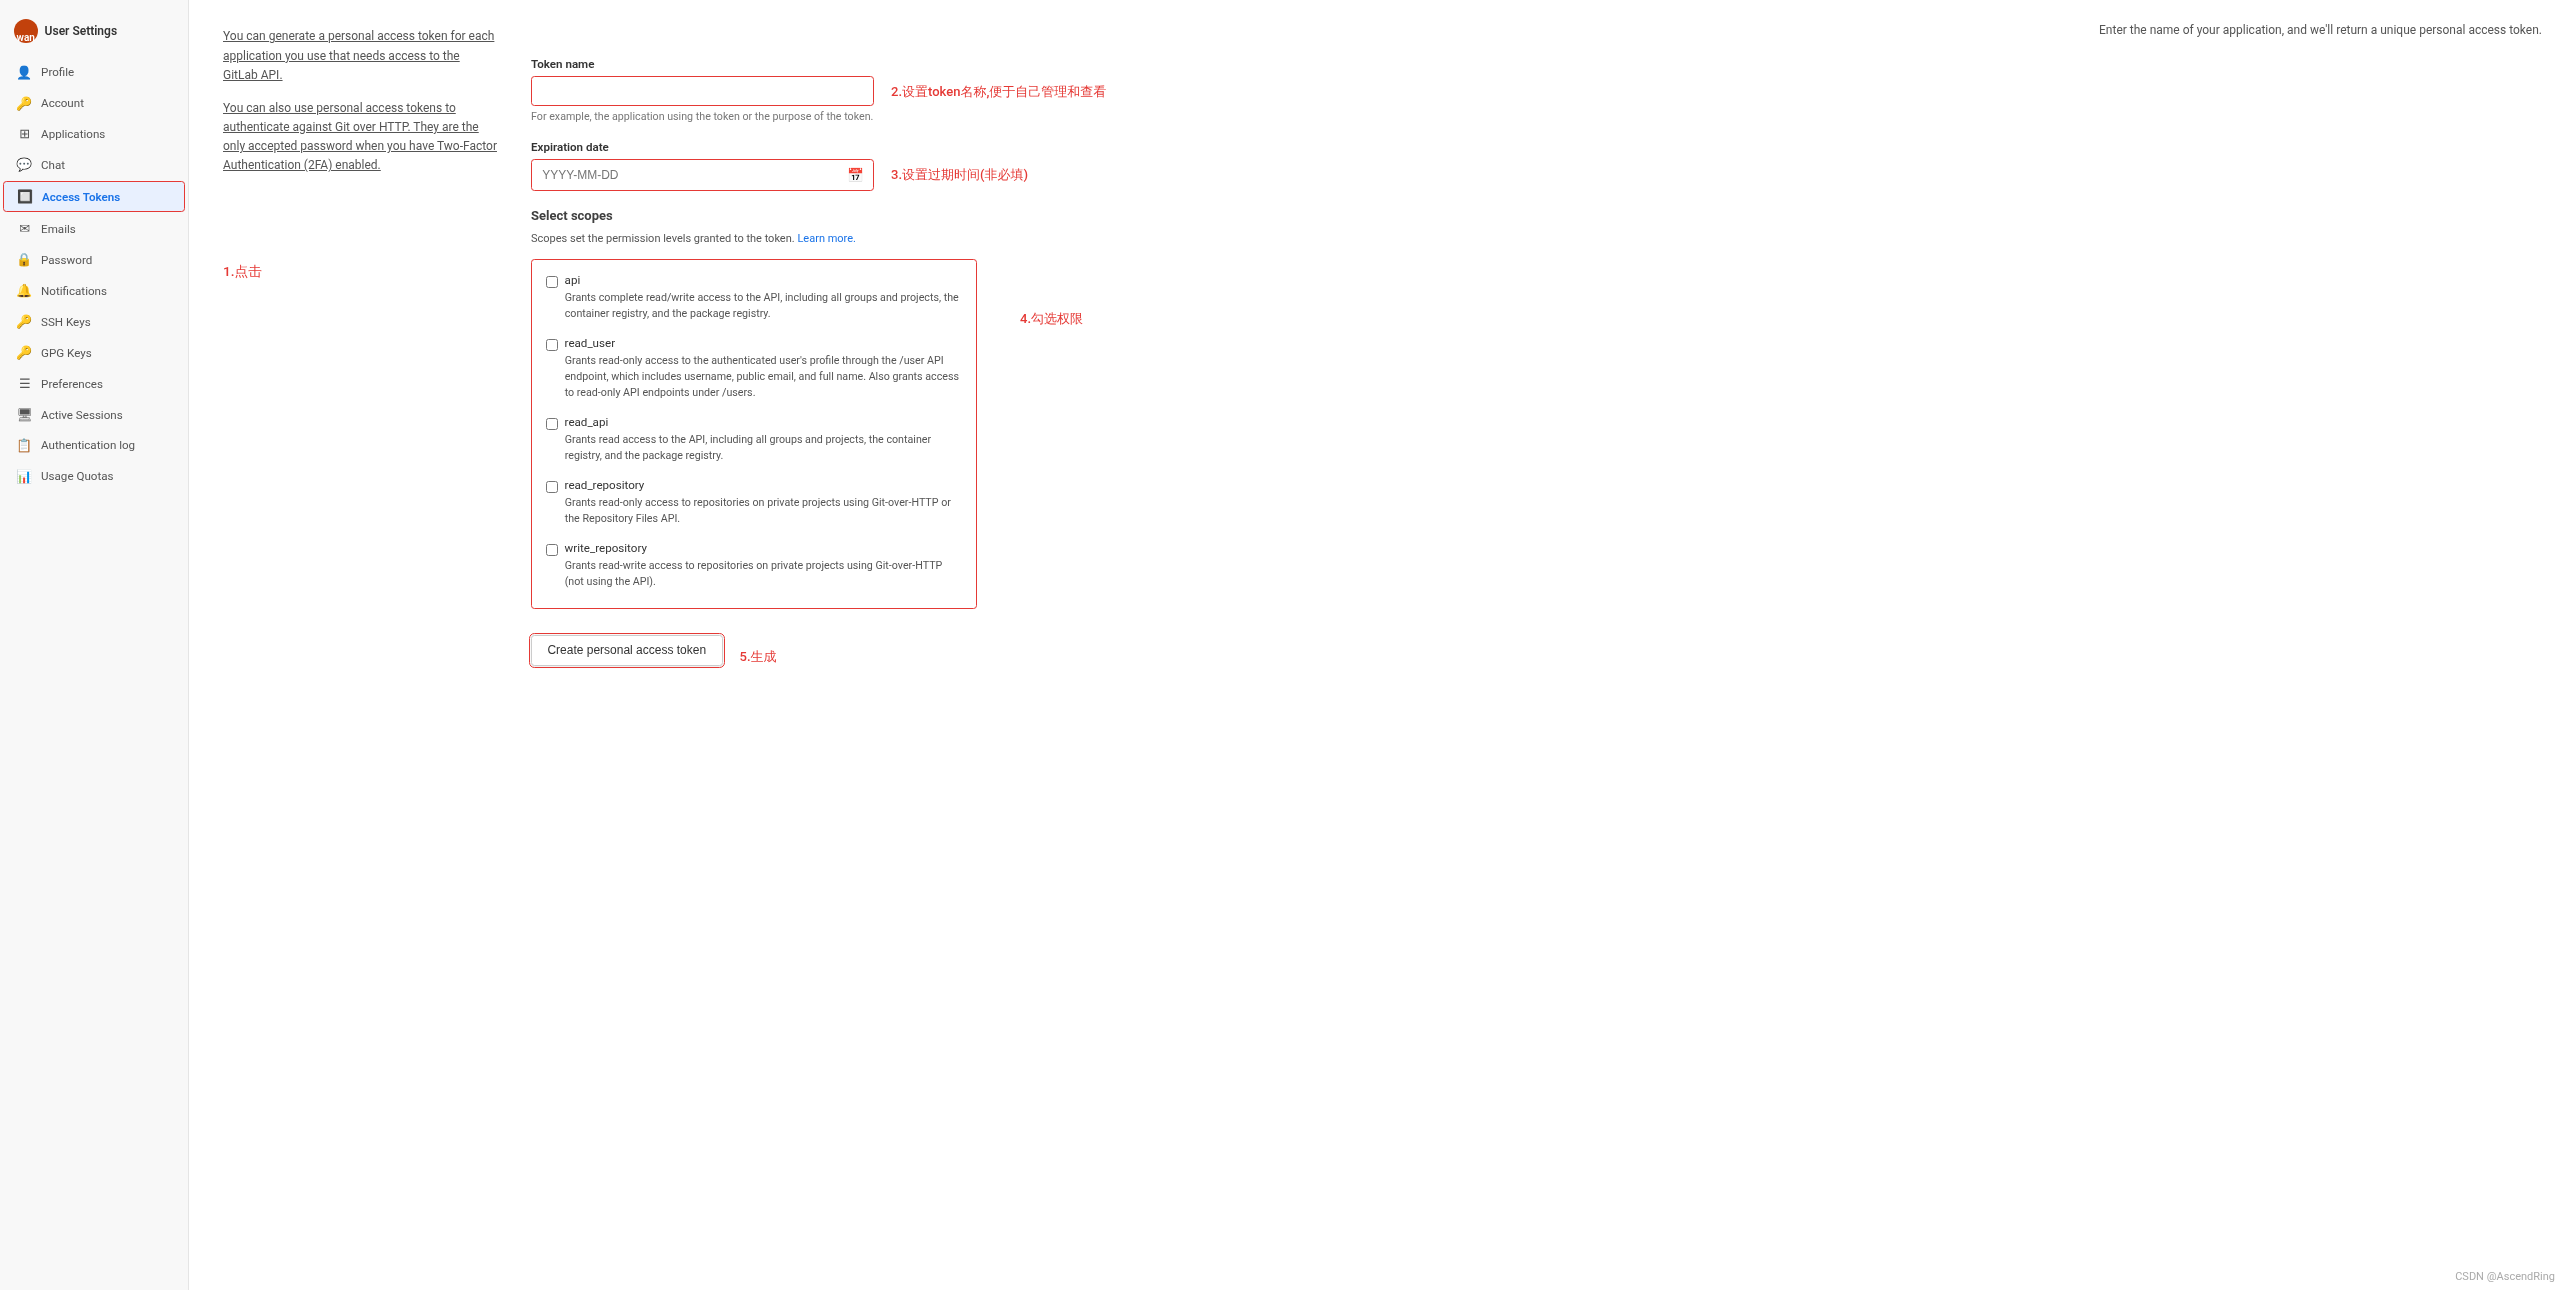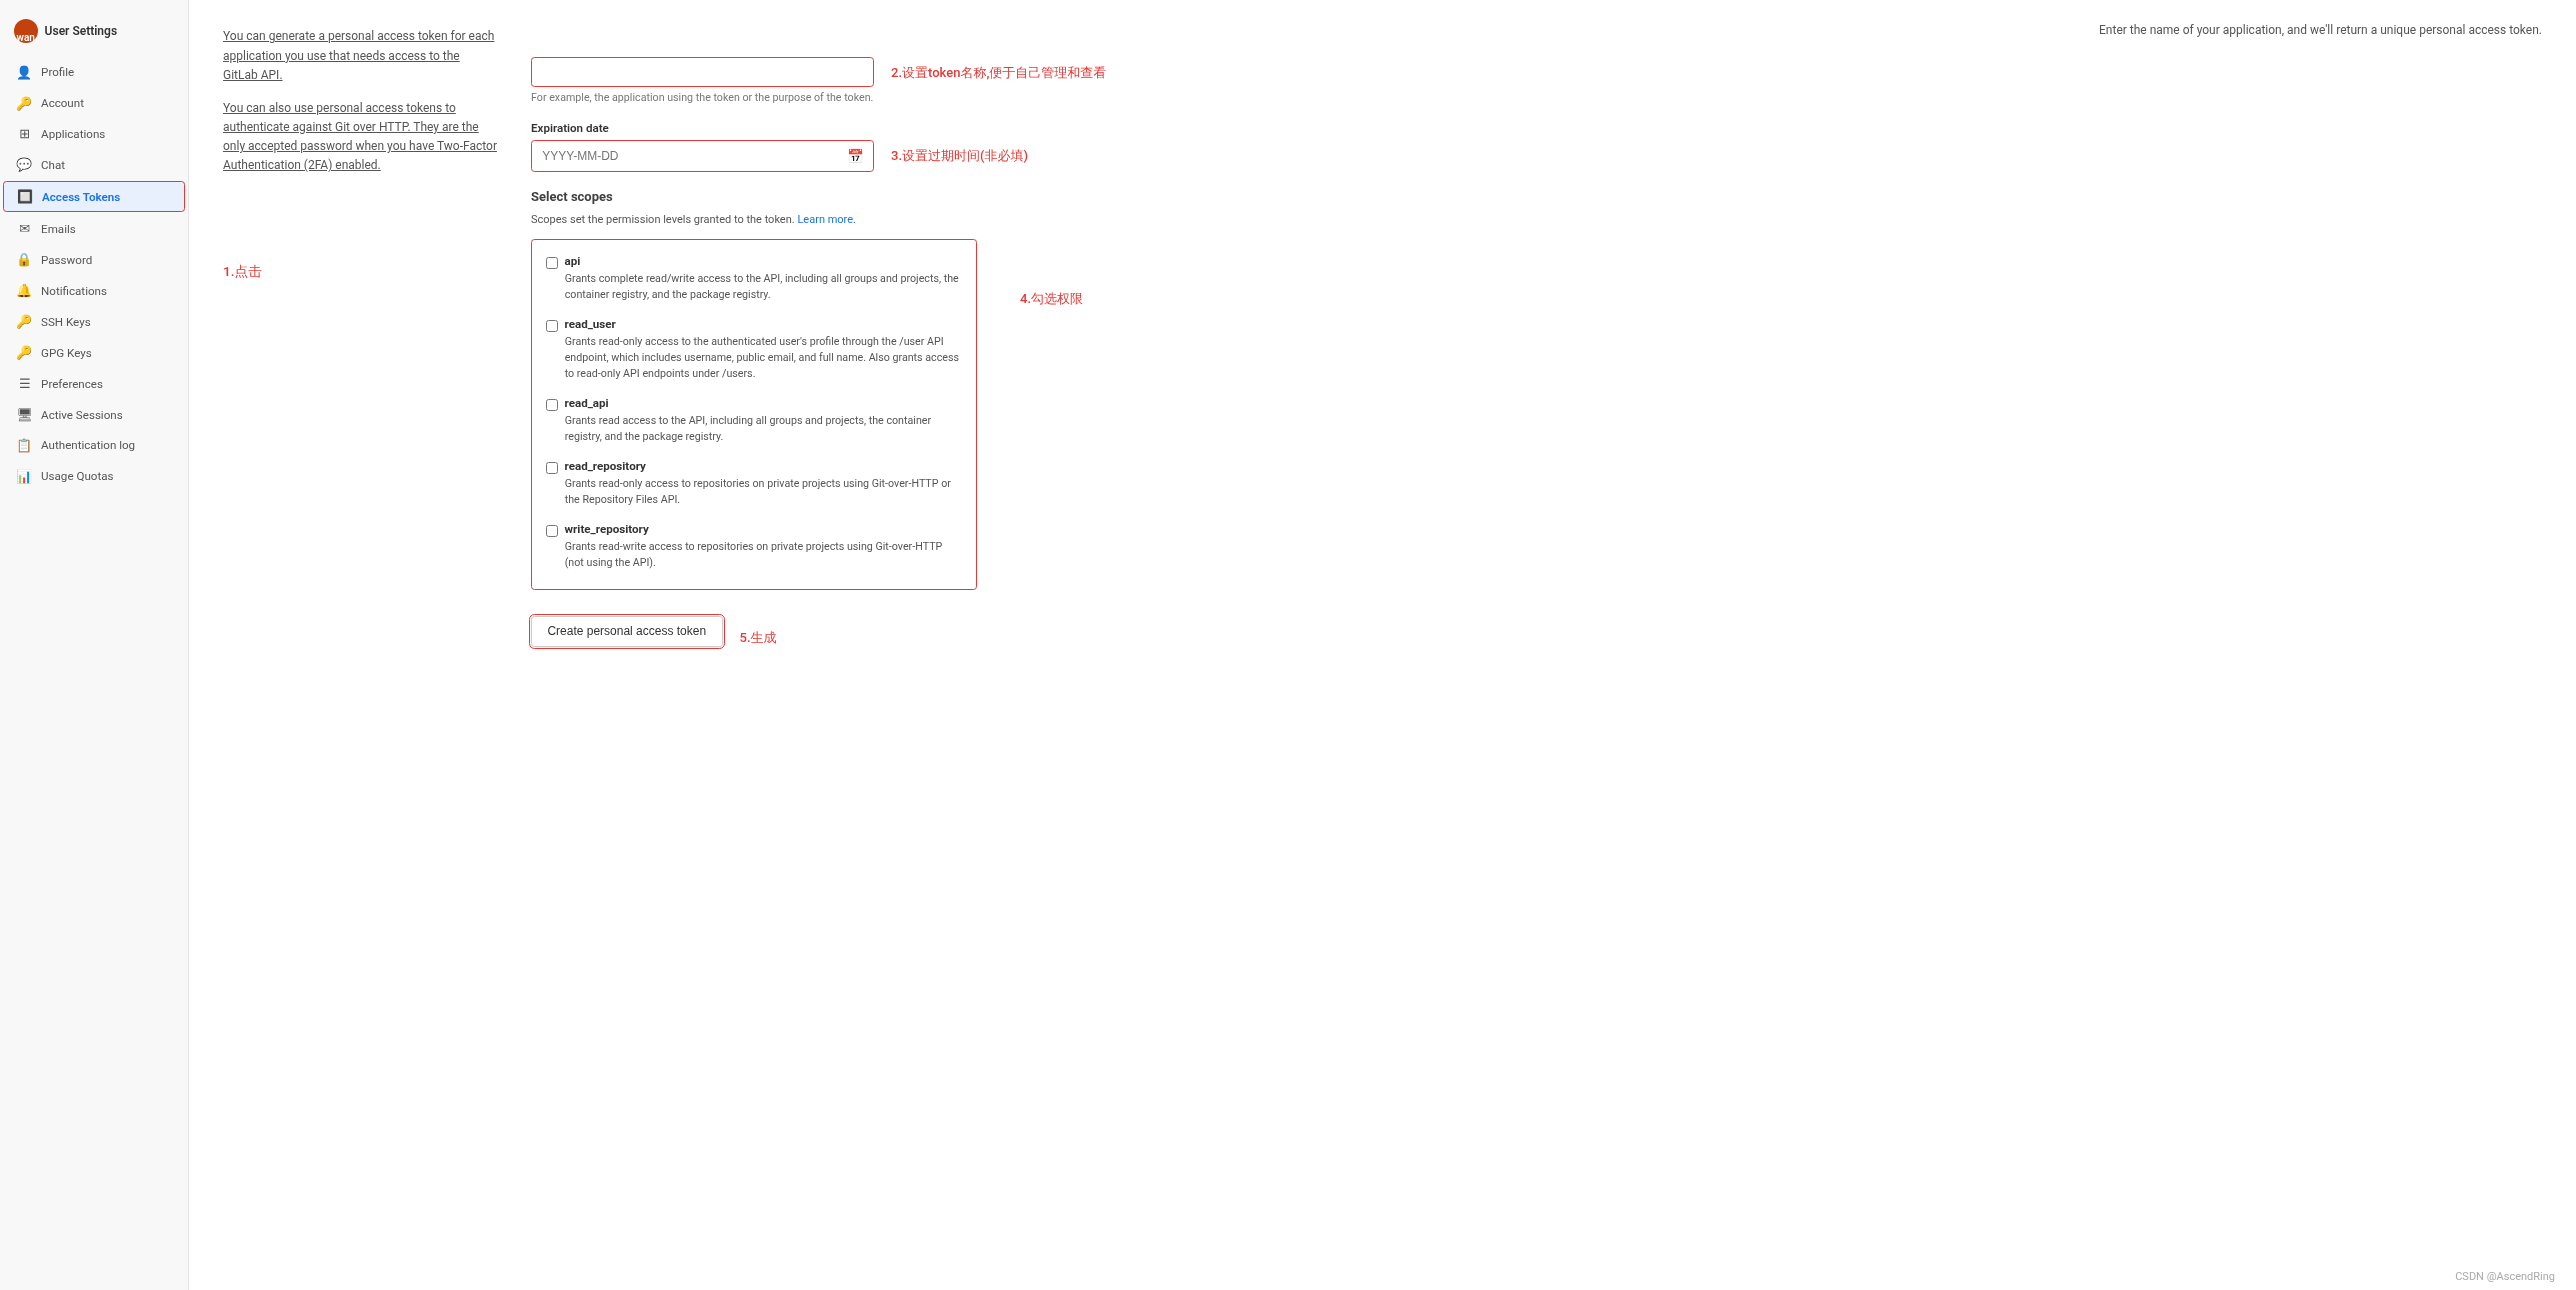--- a/index.html
+++ b/index.html
@@ -41,21 +41,21 @@
     .scopes-section { margin-top: 3.4px; }
     .scopes-title { font-weight: 700; font-size: 13px; color: #404040; margin-bottom: 9px; }
     .scopes-subtitle { font-size: 11px; color: #555; margin-bottom: 13.7px; }
     .scopes-subtitle a { color: #1a73e8; text-decoration: none; }
 
     .scopes-box { border: 1.7px solid #e53935; border-radius: 3.4px; padding: 13.7px; max-width: 446px; margin-bottom: 8.6px; }
     .scope-item { margin-bottom: 13.7px; }
     .scope-item:last-child { margin-bottom: 4px; }
     .scope-item-label { display: flex; align-items: flex-start; gap: 6.9px; }
     .scope-item-label input[type="checkbox"] { margin-top: 2.6px; width: 12px; height: 12px; flex-shrink: 0; }
-    .scope-name { font-weight: 700; font-size: 11.6px; color: #333; }
+    .scope-name { font-weight: 400; font-size: 11.6px; color: #333; }
     .scope-desc { font-size: 10.7px; color: #555; margin-top: 2.6px; margin-left: 19px; line-height: 1.5; }
 
     
     .annotation-center { color: #e53935; font-size: 13px; font-weight: 500; margin-left: 26px; margin-top: 51px; }
 
     
     .btn-create-wrap { margin-top: 17px; display: flex; align-items: flex-end; gap: 17px; }
     .btn-create { background: #fff; border: 0.9px solid #ccc; padding: 7.7px 15.4px; border-radius: 3.4px; font-size: 12px; color: #333; cursor: pointer; box-shadow: 0 0.9px 2.6px rgba(0,0,0,0.08); outline: 1.7px solid #e53935; outline-offset: 1.7px; }
 
     
@@ -138,20 +138,21 @@
   <div class="content-left">
     <p>You can generate a personal access token for each application you use that needs access to the GitLab API.</p>
     <p>You can also use personal access tokens to authenticate against Git over HTTP. They are the only accepted password when you have Two-Factor Authentication (2FA) enabled.</p>
     <div class="step-annotation">1.点击</div>
   </div>
 
   <div class="content-right">
     <p class="top-desc">Enter the name of your application, and we'll return a unique personal access token.</p>
 
     <div class="form-group">
+      <label class="form-label">Token name</label>
       <div class="row-with-annotation">
         <div style="flex:1;max-width:343px;">
           <input class="form-input" type="text" placeholder="" style="">
           <div class="form-hint">For example, the application using the token or the purpose of the token.</div>
         </div>
         <span class="annotation">2.设置token名称,便于自己管理和查看</span>
       </div>
     </div>
 
     <div class="form-group">

